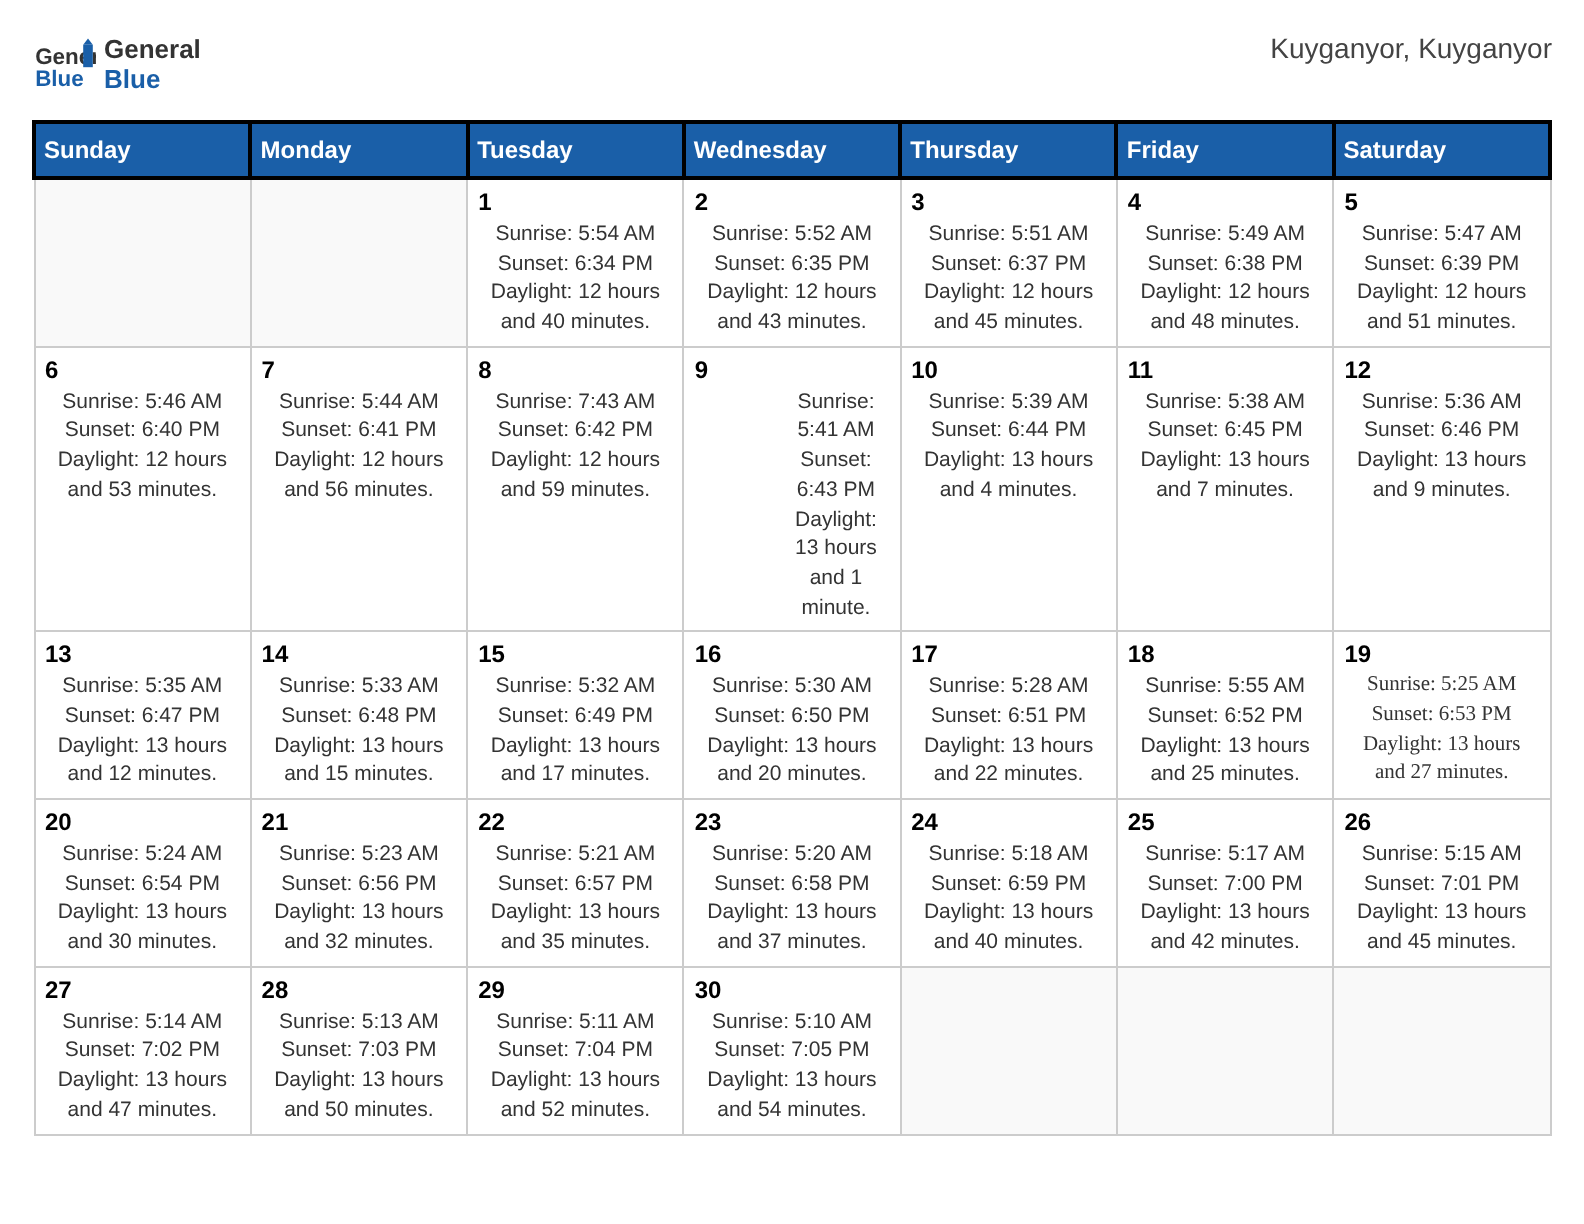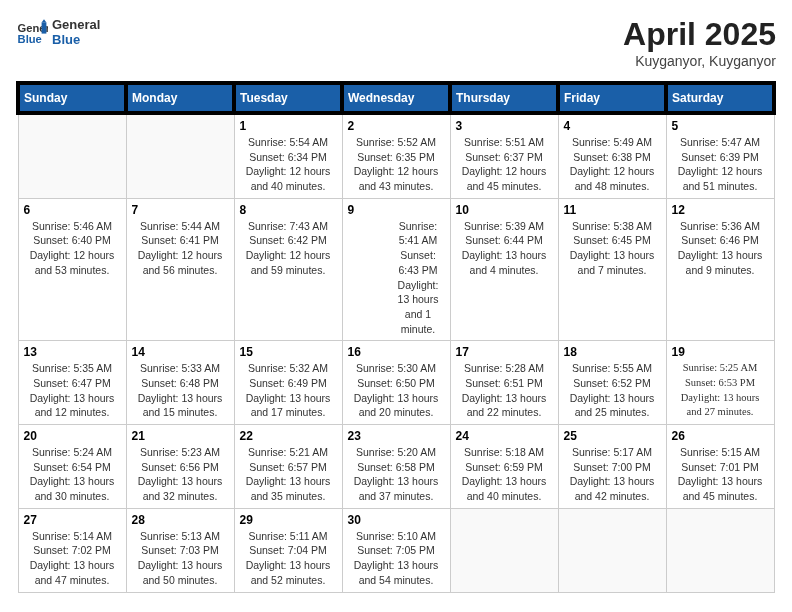--- a/index.html
+++ b/index.html
@@ -49,21 +49,21 @@
       width: 100%;
       border-collapse: collapse;
       font-size: 11px;
     }
     .calendar th {
       background: #1a5fa8;
       color: #fff;
       padding: 6px 4px;
       text-align: left;
       font-size: 12px;
-      border: 4px solid #000000;
+      border: 2px solid #000000;
     }
     .calendar td {
       border: 1px solid #ccc;
       vertical-align: top;
       padding: 4px 5px;
       width: calc(100% / 7);
       min-height: 80px;
       background: #fff;
     }
     .calendar td.empty {
@@ -92,21 +92,20 @@
       <text x="2" y="34" font-size="14" font-weight="bold" fill="#1a5fa8">Blue</text>
       <polygon points="32,8 38,8 38,22 32,22" fill="#1a5fa8"></polygon>
       <polygon points="32,8 38,8 35,4" fill="#1a5fa8"></polygon>
     </svg>
     <div class="logo-text">
       <span class="logo-general">General</span>
       <span class="logo-blue">Blue</span>
     </div>
   </div>
   <div class="title-block">
-    <div class="month-title">April 2025</div>
     <div class="location">Kuyganyor, Kuyganyor</div>
   </div>
 </div>
 
 <table class="calendar">
   <thead>
     <tr>
     <th>Sunday</th>
         <th>Monday</th>
         <th>Tuesday</th>

